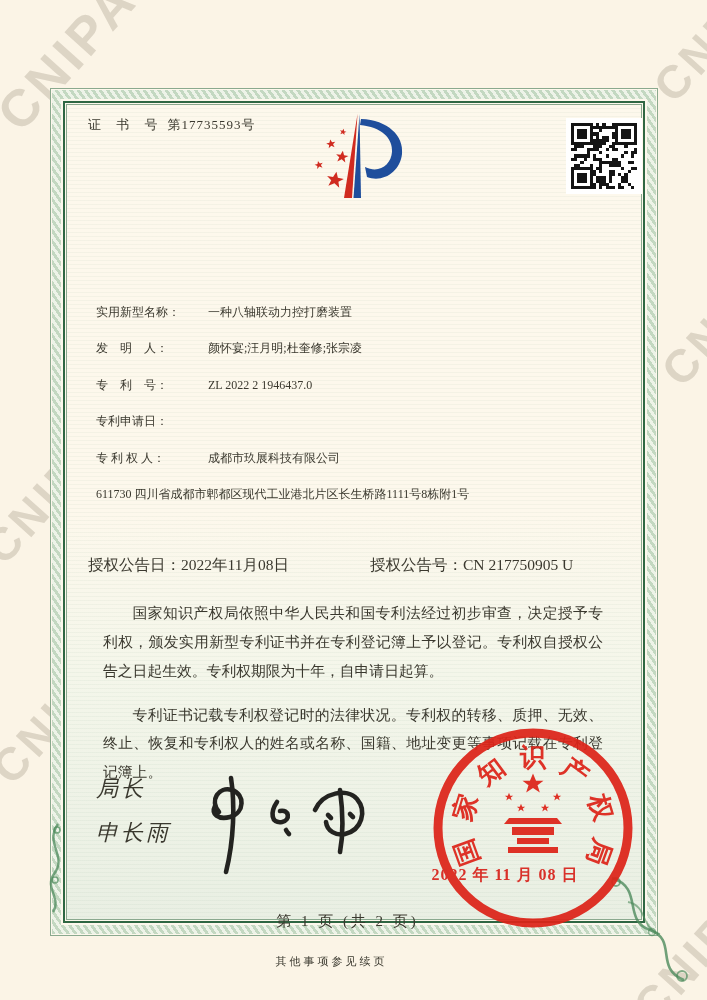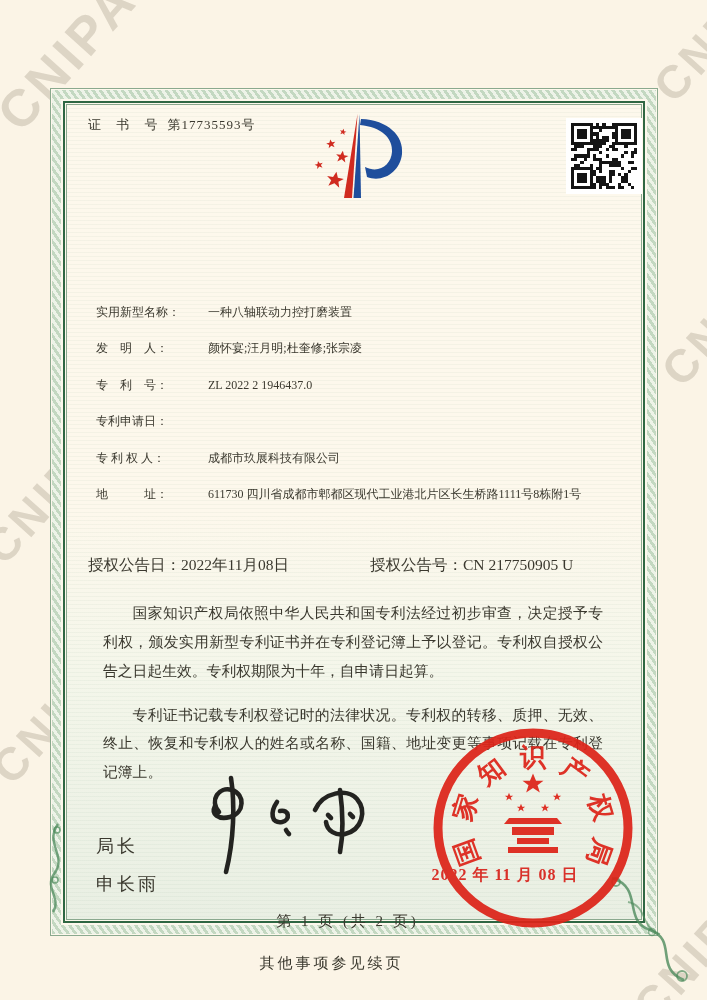--- a/index.html
+++ b/index.html
@@ -45,27 +45,27 @@
   .fields{position:absolute;left:88px;top:304px;width:540px;font-size:12px;line-height:1.45;margin-left:8px;}
   .frow{display:flex;margin-bottom:19px;}
   .flabel{flex:none;width:112px;white-space:pre;}
   .fvalue{width:420px;}
   .grant-row{position:absolute;left:88px;top:555px;width:540px;font-size:15.5px;}
   .grant-right{position:absolute;left:282px;top:0;}
   
   .paras{position:absolute;left:88px;top:584px;width:530px;font-size:14.8px;line-height:1.95;text-align:justify;}
   .paras p{margin:15px;text-indent:2em;}
   
-  .signer{position:absolute;left:96px;top:834px;font-size:18px;letter-spacing:3px;}
+  .signer{position:absolute;left:96px;top:774px;font-size:22px;letter-spacing:3px;font-style:italic;}
   .signer div{margin-bottom:14px;}
   .sig{position:absolute;left:185px;top:768px;}
   .seal{position:absolute;left:424px;top:722px;width:218px;height:218px;opacity:.93;}
   
   .page-no{position:absolute;left:0;right:12px;top:912px;text-align:center;font-size:15px;letter-spacing:3px;}
-  .footer-note{position:absolute;left:0;right:44px;top:954px;text-align:center;font-size:15px;letter-spacing:3px;}
+  .footer-note{position:absolute;left:0;right:44px;top:954px;text-align:center;font-size:11px;letter-spacing:3px;}
   .orn{position:absolute;pointer-events:none;}
   .orn-bl{left:38px;top:822px;}
   .orn-br{left:604px;top:872px;}
 </style>
 </head>
 <body>
 
 <div class="page">
 
   <div class="wm wm1">CNIPA</div>
@@ -575,21 +575,20 @@
       <span class="fvalue">ZL 2022 2 1946437.0</span>
     </div>
     <div class="frow">
       <span class="flabel">专利申请日：</span>
     </div>
     <div class="frow">
       <span class="flabel">专 利 权 人：</span>
       <span class="fvalue">成都市玖展科技有限公司</span>
     </div>
     <div class="frow">
-      <span class="flabel">地　　　址：</span>
       <span class="fvalue">611730 四川省成都市郫都区现代工业港北片区长生桥路1111号8栋附1号</span>
     </div>
   </div>
 
   <div class="grant-row">
     <span>授权公告日：</span><span>2022年11月08日</span>
     <span class="grant-right">
       <span>授权公告号：</span><span>CN 217750905 U</span>
     </span>
   </div>

